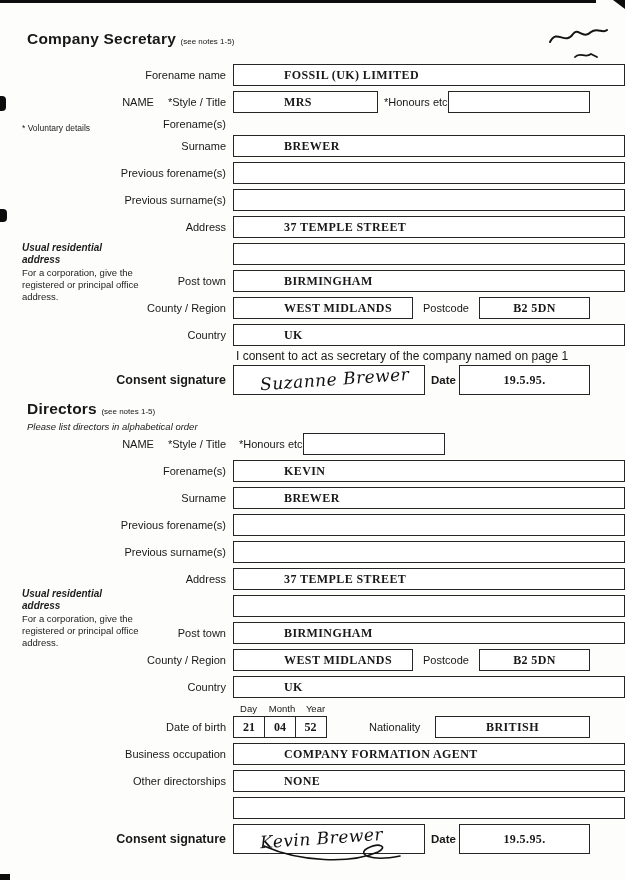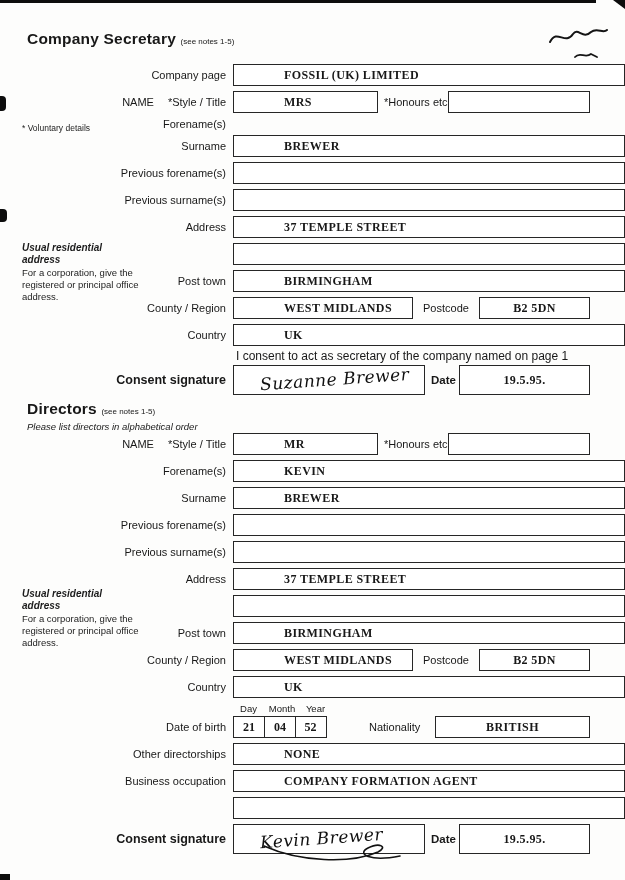--- a/index.html
+++ b/index.html
@@ -82,21 +82,21 @@
     </h2>
 
     <div class="margin-note vol-note">* Voluntary details</div>
     <div class="margin-note resi-note">
       <span class="t">Usual residential address</span>
       <span>For a corporation, give the registered or principal office address.</span>
     </div>
 
     <div class="rows">
       <div class="row">
-        <div class="lbl">Company page</div>
+        <div class="lbl">Forename name</div>
         <div class="box grow">
           <span class="val">FOSSIL (UK) LIMITED</span>
         </div>
       </div>
 
       <div class="row">
         <div class="lbl">
           <span class="bold">NAME</span>
           <span>*Style / Title</span>
         </div>
@@ -199,23 +199,20 @@
       <span class="t">Usual residential address</span>
       <span>For a corporation, give the registered or principal office address.</span>
     </div>
 
     <div class="rows">
       <div class="row">
         <div class="lbl">
           <span class="bold">NAME</span>
           <span>*Style / Title</span>
         </div>
-        <div class="box w145">
-          <span class="val">MR</span>
-        </div>
         <div class="midlbl">*Honours etc</div>
         <div class="box w142">
           <span class="val"></span>
         </div>
       </div>
 
       <div class="row">
         <div class="lbl">Forename(s)</div>
         <div class="box grow">
           <span class="val">KEVIN</span>
@@ -296,30 +293,30 @@
           <div class="dob-cell d3">52</div>
         </div>
         <div class="spacer"></div>
         <div class="natlbl">Nationality</div>
         <div class="box natbox center">
           <span class="val">BRITISH</span>
         </div>
       </div>
 
       <div class="row">
+        <div class="lbl bold">Business occupation</div>
+        <div class="box grow">
+          <span class="val">COMPANY FORMATION AGENT</span>
+        </div>
+      </div>
+
+      <div class="row">
         <div class="lbl bold">Other directorships</div>
         <div class="box grow">
           <span class="val">NONE</span>
-        </div>
-      </div>
-
-      <div class="row">
-        <div class="lbl bold">Business occupation</div>
-        <div class="box grow">
-          <span class="val">COMPANY FORMATION AGENT</span>
         </div>
       </div>
 
       <div class="row">
         <div class="lbl"></div>
         <div class="box grow">
           <span class="val"></span>
         </div>
       </div>
 

